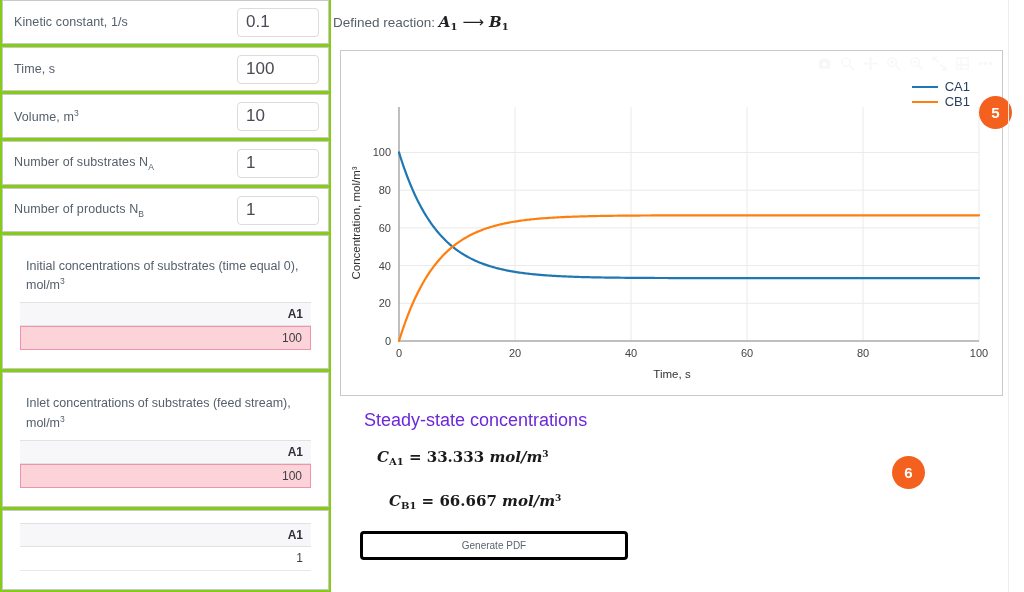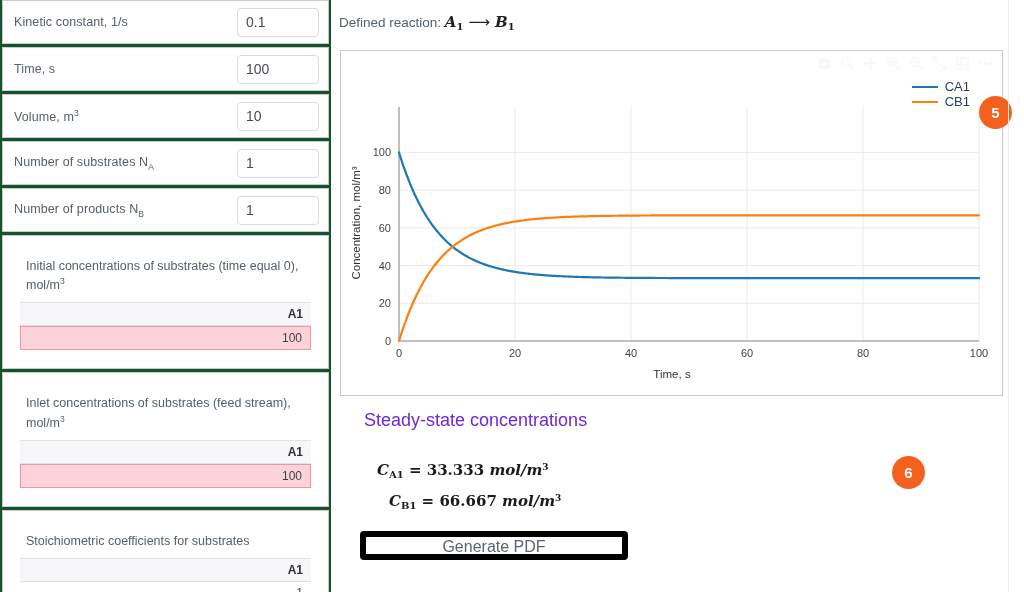--- a/index.html
+++ b/index.html
@@ -15,21 +15,21 @@
     width: 1024px; height: 592px;
     background: #ffffff;
   }
 
   
   #left-panel {
     position: absolute;
     left: 0; top: 0;
     width: 331px; height: 592px;
     overflow: hidden;
-    background: #14532d;
+    background: #84cc16;
   }
   .form-card {
     margin: 0 2px 3px 2px;
     border: 1px solid #c9c9c9;
     background: #ffffff;
     padding: 0;
   }
   .row-simple {
     display: flex;
     align-items: center;
@@ -44,21 +44,21 @@
     white-space: nowrap;
   }
   .field-label sup { font-size: 8.5px; vertical-align: super; }
   .field-label sub { font-size: 8.5px; vertical-align: sub; }
   .text-input {
     width: 82px;
     height: 29px;
     border: 1px solid #dcdcdc;
     border-radius: 4px;
     background: #ffffff;
-    font-size: 14px;
+    font-size: 17px;
     color: #4a4a55;
     padding: 0 8px;
     line-height: 27px;
     font-family: "Liberation Sans", sans-serif;
   }
   .multi-card { padding: 12px; }
   .multi-label {
     font-size: 12.5px;
     color: #55606b;
     line-height: 1.45;
@@ -102,21 +102,21 @@
     background: #ffffff;
   }
   #vertical-divider {
     position: absolute;
     left: 1008px; top: 0;
     width: 1px; height: 592px;
     background: #ededed;
   }
   #reaction-line {
     position: absolute;
-    left: 8px; top: 13px;
+    left: 2px; top: 13px;
     font-size: 13.5px;
     color: #55606b;
     white-space: nowrap;
   }
   .mathit {
     font-family: "DejaVu Serif", serif;
     font-style: italic;
     font-weight: bold;
     font-size: 15px;
     color: #202124;
@@ -183,32 +183,32 @@
     left: 46px;
     font-family: "DejaVu Serif", serif;
     font-size: 15px;
     color: #1a1a1a;
     font-weight: bold;
   }
   .result-eq .var { font-style: italic; }
   .result-eq .var sub { font-size: 10px; font-style: normal; vertical-align: -3px; }
   .result-eq .unit { font-style: italic; font-weight: bold; }
   .result-eq .unit sup { font-size: 9px; font-style: normal; vertical-align: 5px; }
-  #eq-a { top: 461px; }
+  #eq-a { top: 448px; }
   #eq-b { top: 492px; margin-left: 12px; }
 
   #generate-pdf {
     position: absolute;
     left: 29px; top: 531px;
     width: 268px; height: 29px;
-    border: 6px solid #000000;
+    border: 3px solid #000000;
     border-radius: 4px;
     background: #ffffff;
     font-family: "Liberation Sans", sans-serif;
-    font-size: 16px;
+    font-size: 10px;
     color: #5b6470;
     cursor: pointer;
   }
 
   
   .badge {
     position: absolute;
     width: 33px; height: 33px;
     border-radius: 50%;
     background: #f4601e;
@@ -266,21 +266,20 @@
           <div class="multi-label">Initial concentrations of substrates (time equal 0), mol/m<sup>3</sup></div>
           <div class="grid-head">A1</div>
           <div class="grid-cell pink">100</div>
         </div>
         <div class="form-card multi-card">
           <div class="multi-label">Inlet concentrations of substrates (feed stream), mol/m<sup>3</sup></div>
           <div class="grid-head">A1</div>
           <div class="grid-cell pink">100</div>
         </div>
         <div class="form-card multi-card">
-          <div class="multi-label">Stoichiometric coefficients for substrates</div>
           <div class="grid-head">A1</div>
           <div class="grid-cell">1</div>
         </div>
       </div>
   </div>
 
   <div id="right-panel">
 
     <div id="reaction-line">
       <span>Defined reaction:</span>

